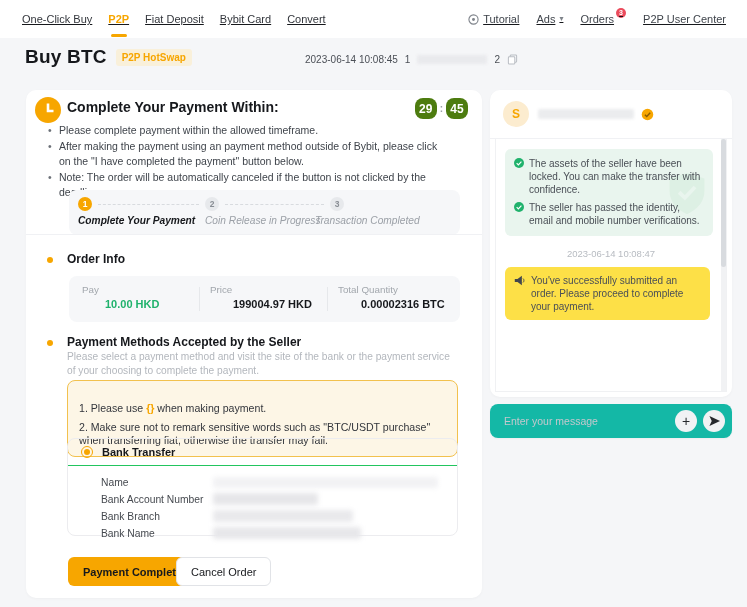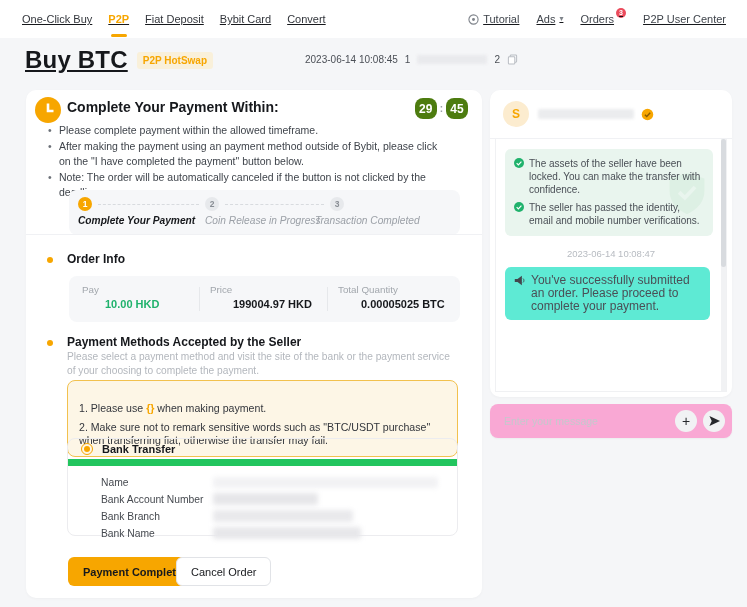--- a/index.html
+++ b/index.html
@@ -21,21 +21,21 @@
         bottom:1px; width:16px; height:3px; border-radius:2px; background:#f7a600; }
   .nav-right { margin-left:auto; display:flex; gap:17px; align-items:center; font-size:11px; color:#3f444b;text-align:center; }
   .nav-right .nav-item { display:flex; align-items:center; gap:4px; }
   .caret { font-size:8px; color:#7e838a; }
   .count-badge { background:#eb4b5c; color:#fff; font-size:7px; min-width:10px; height:10px;
         border-radius:6px; display:inline-flex; align-items:center; justify-content:center;
         transform:translateY(-6px); padding:0 2px; margin-left:-2px; font-weight:bold; }
 
   
   .page-header { position:absolute; top:46px; left:25px; display:flex; align-items:center; }
-  .page-title { font-size:24px; font-weight:bold; letter-spacing:.2px;text-decoration:underline; }
+  .page-title { font-size:19px; font-weight:bold; letter-spacing:.2px; }
   .hotswap { margin-left:9px; background:#f9f0da; color:#f7a600; font-size:10px; font-weight:bold;
         padding:3px 6px; border-radius:3px; }
   .order-meta { position:absolute; top:54px; left:305px; display:flex; align-items:center;
         gap:7px; font-size:10px; color:#4b4f56; }
   .blur { background:#e9eaed; border-radius:2px; filter:blur(1.5px); }
   .order-blur { width:70px; height:9px; }
 
   
   .card-left { position:absolute; left:26px; top:90px; width:456px; height:508px; background:#fff;
         border-radius:10px; box-shadow:0 1px 3px rgba(0,0,0,.03); }
@@ -71,21 +71,21 @@
   .of-div { position:absolute; top:11px; width:1px; height:24px; background:#e6e8eb; }
 
   .pm-subtitle { left:41px; top:260px; width:390px; font-size:10.2px; color:#b3b7bd; line-height:14px; }
   .warn-box { left:41px; top:290px; width:391px; border:1px solid #f2c14e; background:#fdf6e6;
         border-radius:8px; padding:21px 11px 8px 11px; font-size:10.6px; color:#33363c; line-height:13.5px; }
   .warn-box p + p { margin-top:5px; }
   .hl { color:#f7a600; font-weight:bold; }
 
   .bank-box { left:41px; top:348px; width:391px; height:98px; border:1px solid #ececef; border-radius:8px; }
   .bank-header { height:27px; display:flex; align-items:center; padding-left:13px;
-        border-bottom:7px solid #22c55e;text-align:right; }
+        border-bottom:1px solid #22c55e;text-align:right; }
   .radio { width:12px; height:12px; border-radius:50%; border:1.5px solid #f7a600;
         display:flex; align-items:center; justify-content:center; }
   .radio i { width:6px; height:6px; border-radius:50%; background:#f7a600; display:block; }
   .bank-method { margin-left:9px; font-size:11px; font-weight:bold; }
   .bank-rows { padding:8px 13px 0 33px; }
   .bank-row { display:flex; align-items:center; height:16px; margin-bottom:1px; }
   .bank-row .lab { width:112px; font-size:10.3px; color:#45494f; }
   .bv { height:12px; border-radius:2px; filter:blur(2.5px); }
   .bv-name  { width:225px; height:11px; background:#f2f2f4; }
   .bv-acct  { width:105px; background:#e6e6e9; }
@@ -111,25 +111,25 @@
   .scroll-track { position:absolute; right:0; top:0; width:5px; height:100%; background:#f1f2f4; }
   .scroll-thumb { position:absolute; right:0; top:0; width:5px; height:128px; background:#d8dbdf; border-radius:3px; }
 
   .notice-box { margin:10px 13px 0 9px; background:#e9f5ee; border-radius:6px;
         padding:8px 9px 4px 9px; position:relative; overflow:hidden; }
   .notice-item { display:flex; gap:5px; font-size:10px; color:#4a4f56; line-height:13px;
         margin-bottom:5px; position:relative; z-index:1; }
   .notice-item svg { flex-shrink:0; margin-top:1px; }
   .shield-mark { position:absolute; right:5px; top:22px; opacity:.55; z-index:0; }
   .chat-time { text-align:center; font-size:9.5px; color:#b7bbc1; margin-top:12px; }
-  .sys-bubble { margin:8px 16px 0 9px; background:#5eead4; border-radius:6px; padding:7px 9px;
-        display:flex; gap:6px; font-size:12px; color:#4a4f56; line-height:13px; }
+  .sys-bubble { margin:8px 16px 0 9px; background:#fde047; border-radius:6px; padding:7px 9px;
+        display:flex; gap:6px; font-size:10px; color:#4a4f56; line-height:13px; }
   .sys-bubble svg { flex-shrink:0; margin-top:1px; }
 
-  .input-bar { position:absolute; left:490px; top:404px; width:242px; height:34px; background:#f9a8d4;
+  .input-bar { position:absolute; left:490px; top:404px; width:242px; height:34px; background:#14b8a6;
         border-radius:8px; display:flex; align-items:center; padding:0 7px 0 14px;
         box-shadow:0 1px 2px rgba(0,0,0,.04); }
   .msg-input { border:none; outline:none; flex:1; font-size:10.5px; font-family:inherit;
         color:#33363c; min-width:0; background:transparent; }
   .msg-input::placeholder { color:#c4c8cd; }
   .chat-btn { width:22px; height:22px; border-radius:50%; background:#f1f2f4; border:none;
         display:flex; align-items:center; justify-content:center; margin-left:6px; cursor:pointer; }
   .plus-glyph { font-size:14px; color:#26282c; line-height:1; margin-top:-1px; }
 </style>
 </head>
@@ -216,21 +216,21 @@
   <div class="abs sec-title" style="left:41px; top:162px;">Order Info</div>
 
   <div class="abs order-box">
     <span class="of-label" style="left:13px;">Pay</span>
     <span class="of-value green" style="left:13px;">10.00 HKD</span>
     <span class="of-div" style="left:130px;"></span>
     <span class="of-label" style="left:141px;">Price</span>
     <span class="of-value" style="left:141px;">199004.97 HKD</span>
     <span class="of-div" style="left:258px;"></span>
     <span class="of-label" style="left:269px;">Total Quantity</span>
-    <span class="of-value" style="left:269px;">0.00005025 BTC</span>
+    <span class="of-value" style="left:269px;">0.00002316 BTC</span>
   </div>
 
   <span class="abs sec-dot" style="left:21px; top:250px;"></span>
   <div class="abs sec-title" style="left:41px; top:245px;">Payment Methods Accepted by the Seller</div>
   <div class="abs pm-subtitle">Please select a payment method and visit the site of the bank or the payment service of your choosing to complete the payment.</div>
 
   <div class="abs warn-box">
     <p><span>1. Please use </span><span class="hl">{}</span><span> when making payment.</span></p>
     <p>2. Make sure not to remark sensitive words such as "BTC/USDT purchase" when transferring fiat, otherwise the transfer may fail.</p>
   </div>

